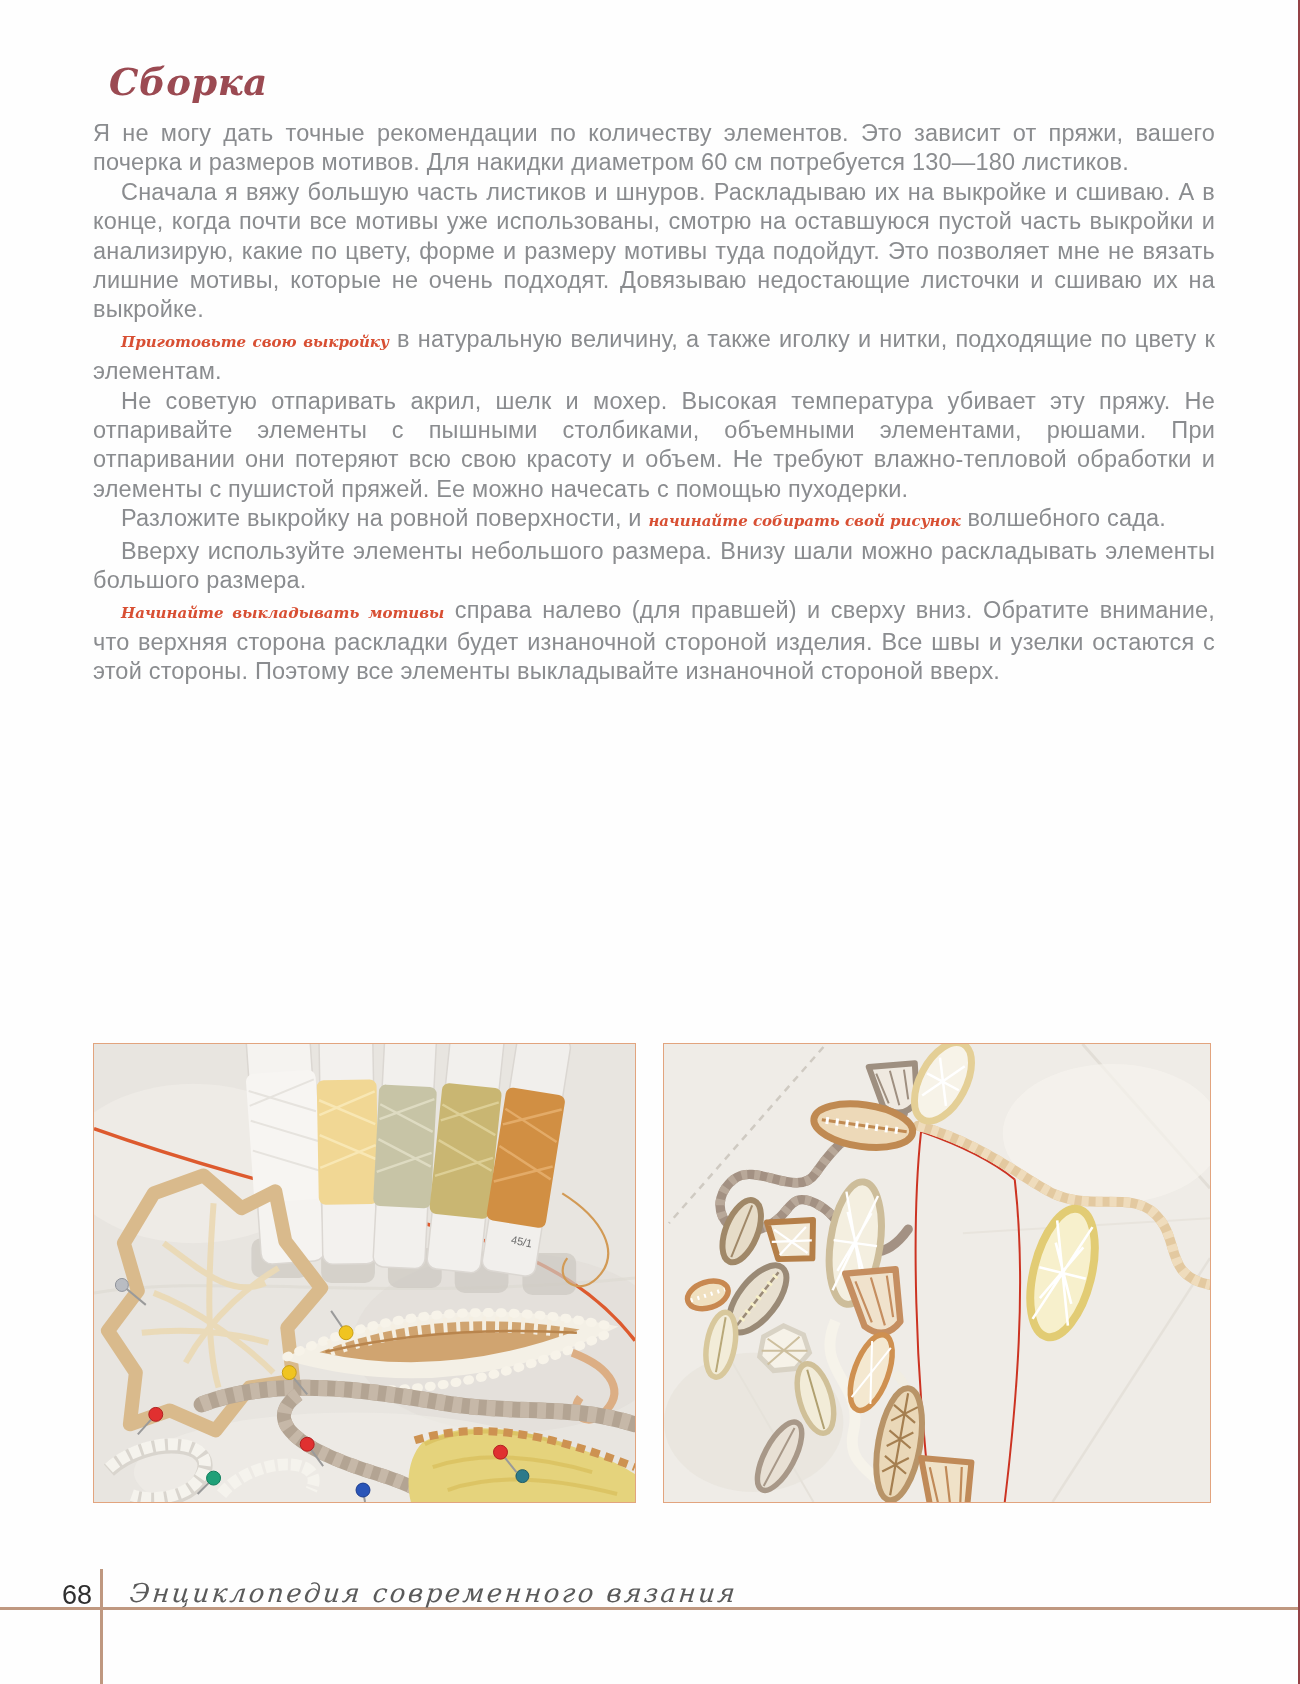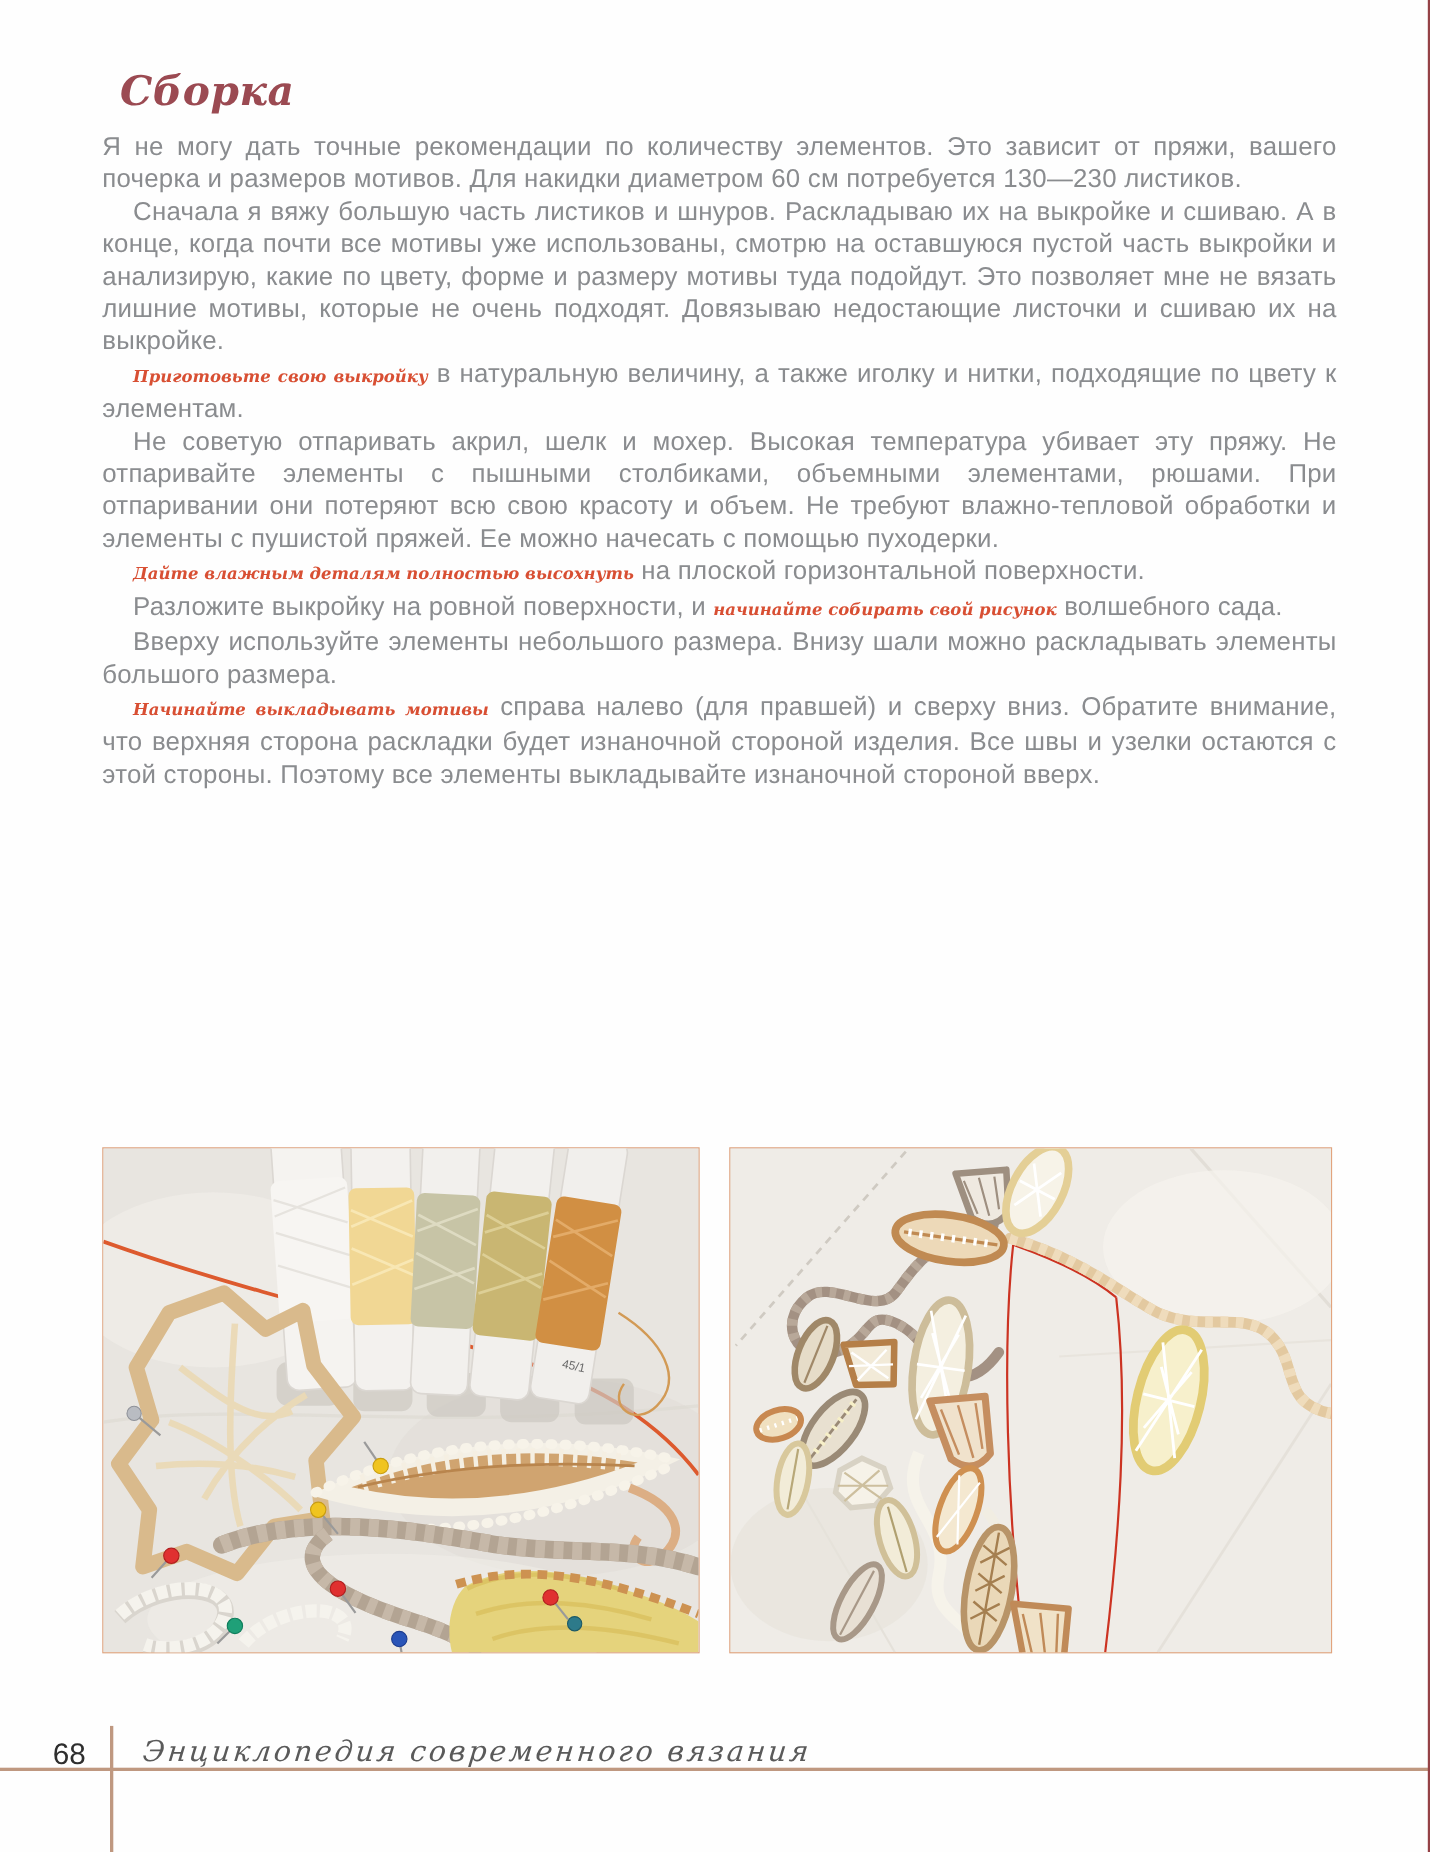--- a/index.html
+++ b/index.html
@@ -38,43 +38,42 @@
          box-sizing:border-box;background:#eae7e2;}
   .photo svg{display:block;width:100%;height:100%;}
   .photo-left{left:0;width:543px;}
   .photo-right{left:570px;width:548px;}
 
   .footer-rule-h{position:absolute;left:0;top:1607px;width:1300px;height:3px;background:var(--rule-tan);}
   .footer-rule-v{position:absolute;left:100px;top:1569px;width:3px;height:115px;background:var(--rule-tan);}
   .edge-line-right{position:absolute;right:0;top:0;width:2px;height:1684px;background:var(--edge-line);}
 
   .page-number{
-    position:absolute;left:48px;top:1580px;width:44px;text-align:left;
+    position:absolute;left:48px;top:1580px;width:44px;text-align:right;
     font-size:27px;color:var(--page-num);font-family:"Liberation Sans",sans-serif;
   }
   .book-title-script{
     position:absolute;left:130px;top:1578px;
     font-family:"DejaVu Serif","Liberation Serif",serif;font-style:italic;
     font-size:26px;color:var(--script-gray);letter-spacing:2.5px;
     transform:skewX(-6deg);white-space:nowrap;
   }
 </style>
 </head>
 <body>
 
 <div class="page">
 
   <h1 class="page-title">Сборка</h1>
 
   <div class="article" id="article">
-      <p><span>Я не могу дать точные рекомендации по количеству элементов. Это зависит от пряжи, вашего почерка и размеров мотивов. Для накидки диаметром 60 см потребуется 130—230 листиков.</span></p>
+      <p><span>Я не могу дать точные рекомендации по количеству элементов. Это зависит от пряжи, вашего почерка и размеров мотивов. Для накидки диаметром 60 см потребуется 130—180 листиков.</span></p>
       <p class="indent"><span>Сначала я вяжу большую часть листиков и шнуров. Раскладываю их на выкройке и сшиваю. А в конце, когда почти все мотивы уже использованы, смотрю на оставшуюся пустой часть выкройки и анализирую, какие по цвету, форме и размеру мотивы туда подойдут. Это позволяет мне не вязать лишние мотивы, которые не очень подходят. Довязываю недостающие листочки и сшиваю их на выкройке.</span></p>
       <p class="indent"><span class="hl">Приготовьте свою выкройку</span><span> в натуральную величину, а также иголку и нитки, подходящие по цвету к элементам.</span></p>
       <p class="indent"><span>Не советую отпаривать акрил, шелк и мохер. Высокая температура убивает эту пряжу. Не отпаривайте элементы с пышными столбиками, объемными элементами, рюшами. При отпаривании они потеряют всю свою красоту и объем. Не требуют влажно-тепловой обработки и элементы с пушистой пряжей. Ее можно начесать с помощью пуходерки.</span></p>
-      <p class="indent"><span class="hl">Дайте влажным деталям полностью высохнуть</span><span> на плоской горизонтальной поверхности.</span></p>
       <p class="indent"><span>Разложите выкройку на ровной поверхности, и </span><span class="hl">начинайте собирать свой рисунок</span><span> волшебного сада.</span></p>
       <p class="indent"><span>Вверху используйте элементы небольшого размера. Внизу шали можно раскладывать элементы большого размера.</span></p>
       <p class="indent"><span class="hl">Начинайте выкладывать мотивы</span><span> справа налево (для правшей) и сверху вниз. Обратите внимание, что верхняя сторона раскладки будет изнаночной стороной изделия. Все швы и узелки остаются с этой стороны. Поэтому все элементы выкладывайте изнаночной стороной вверх.</span></p>
     </div>
 
   <div class="figures">
 
     <div class="photo photo-left">
       <svg viewBox="0 0 543 460" preserveAspectRatio="none">
         <rect width="543" height="460" fill="#e8e5e0"></rect>

